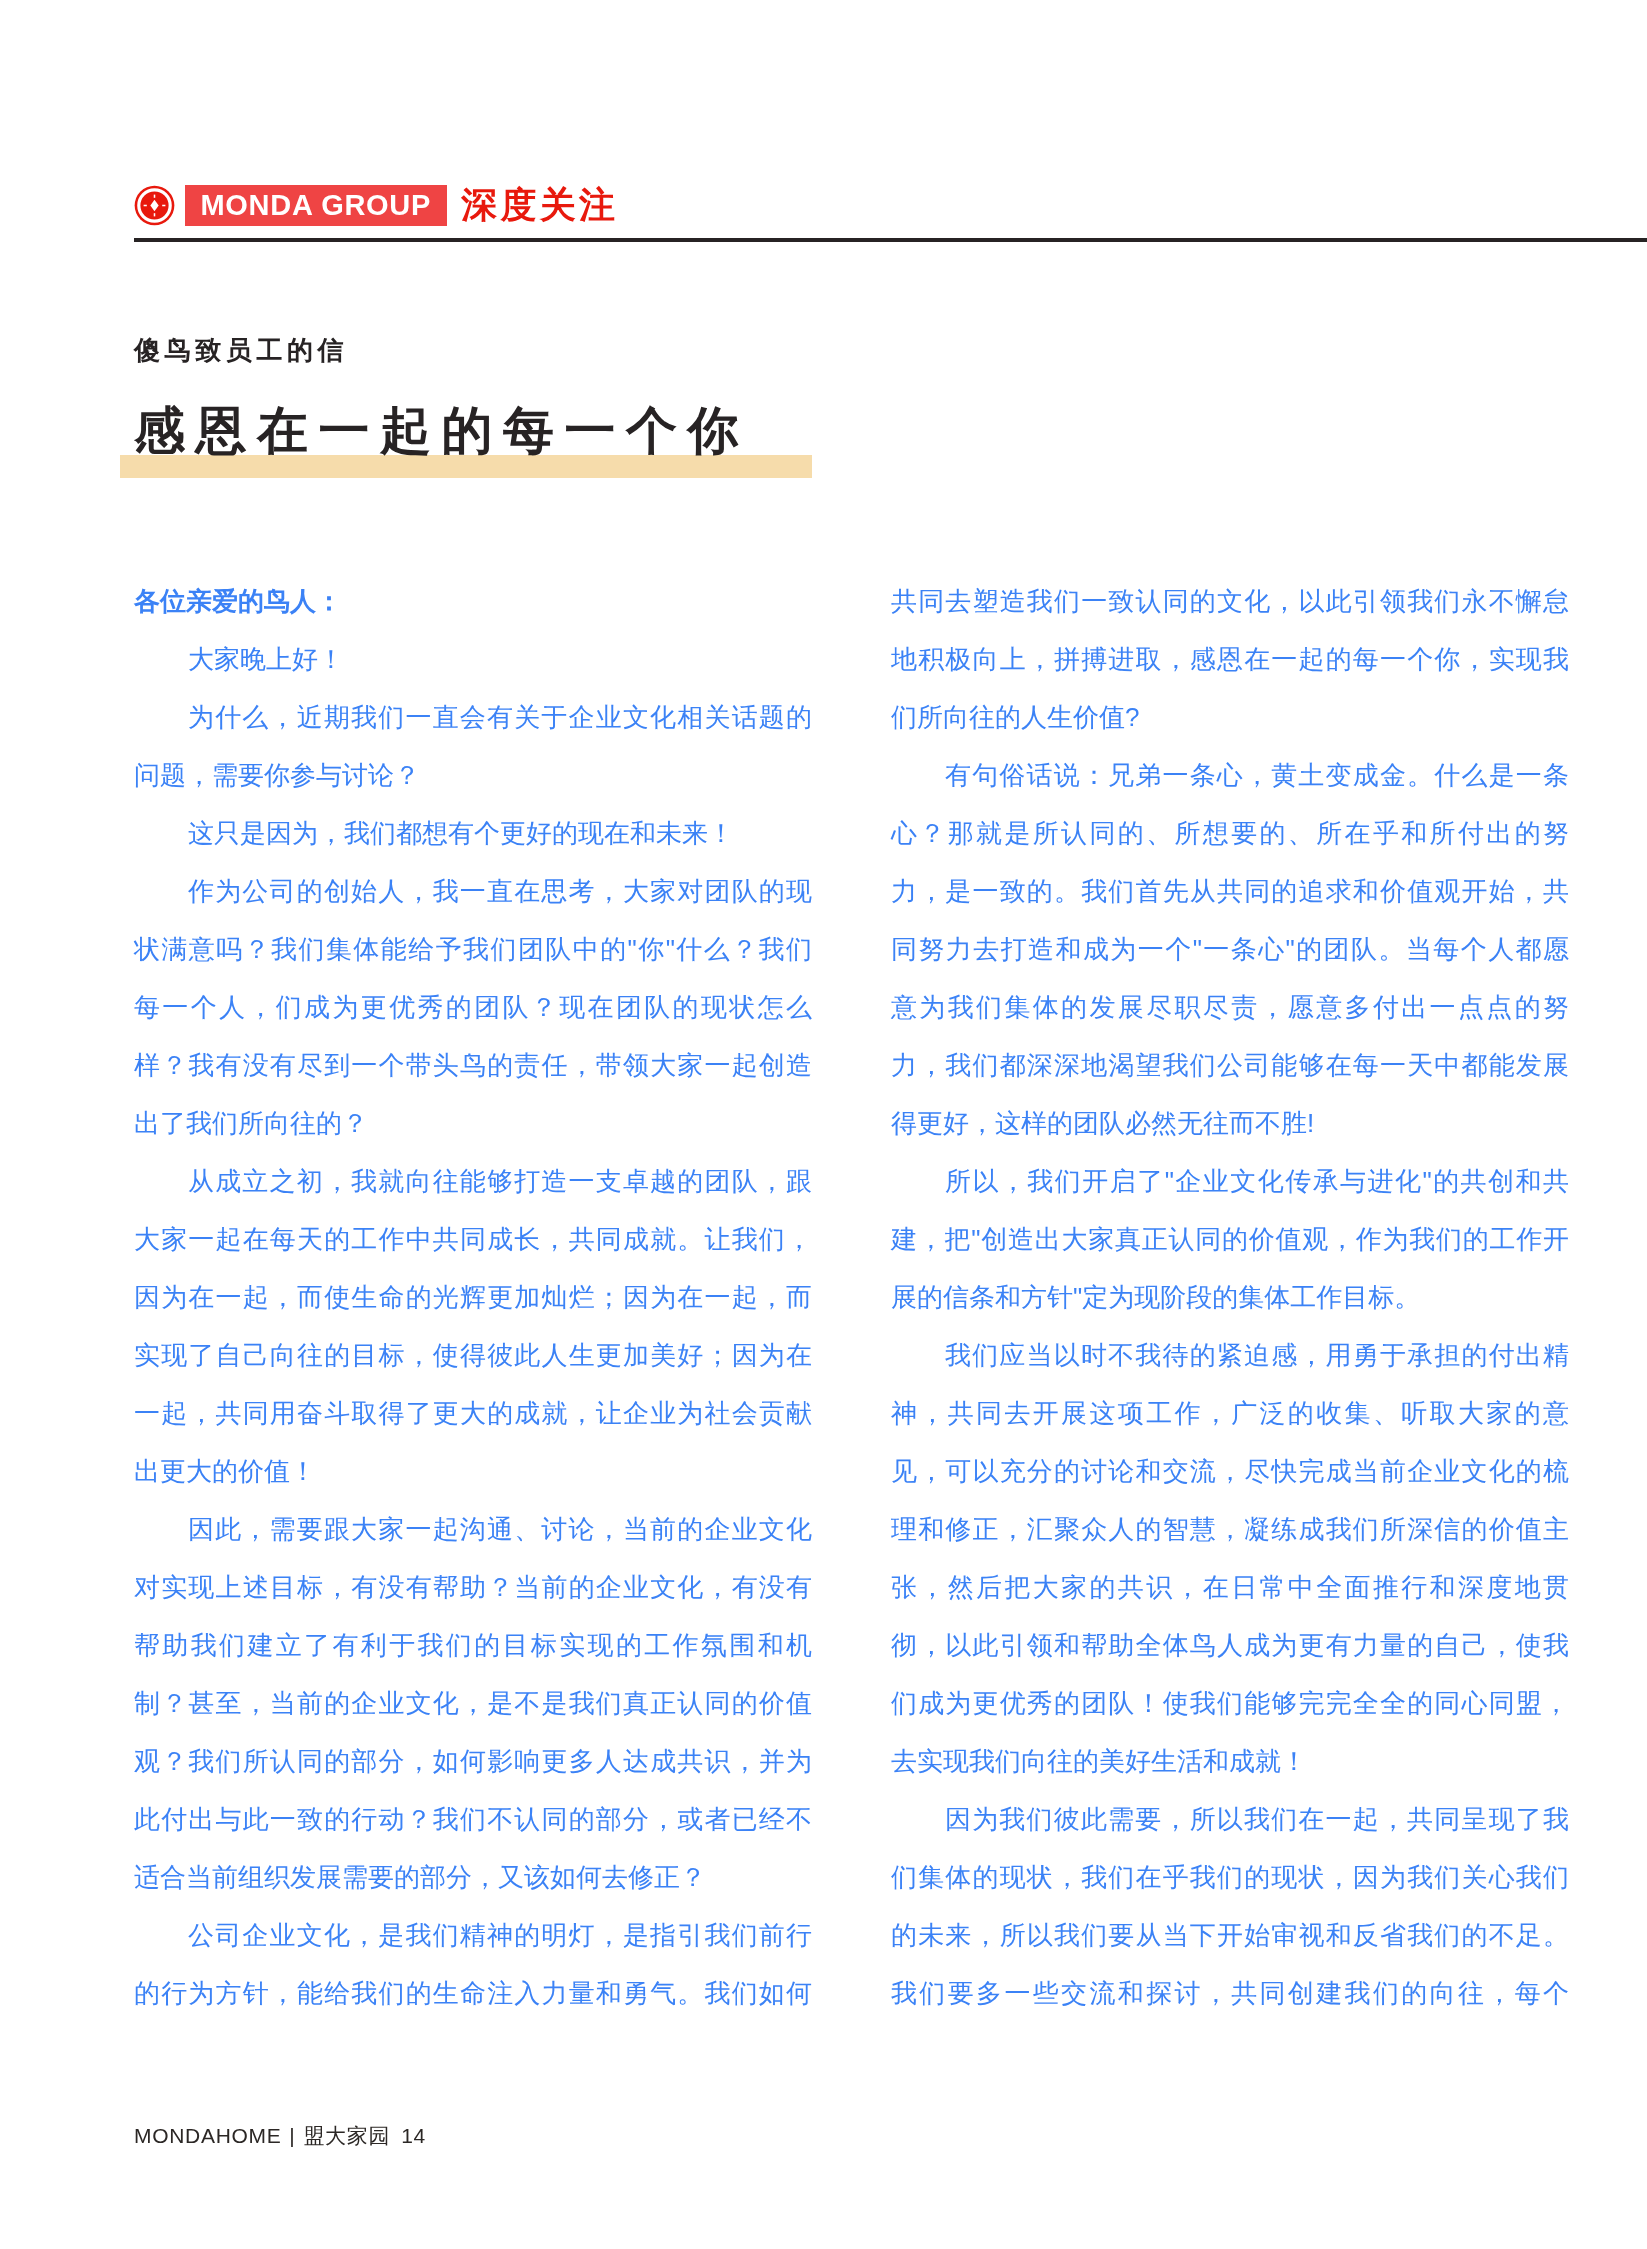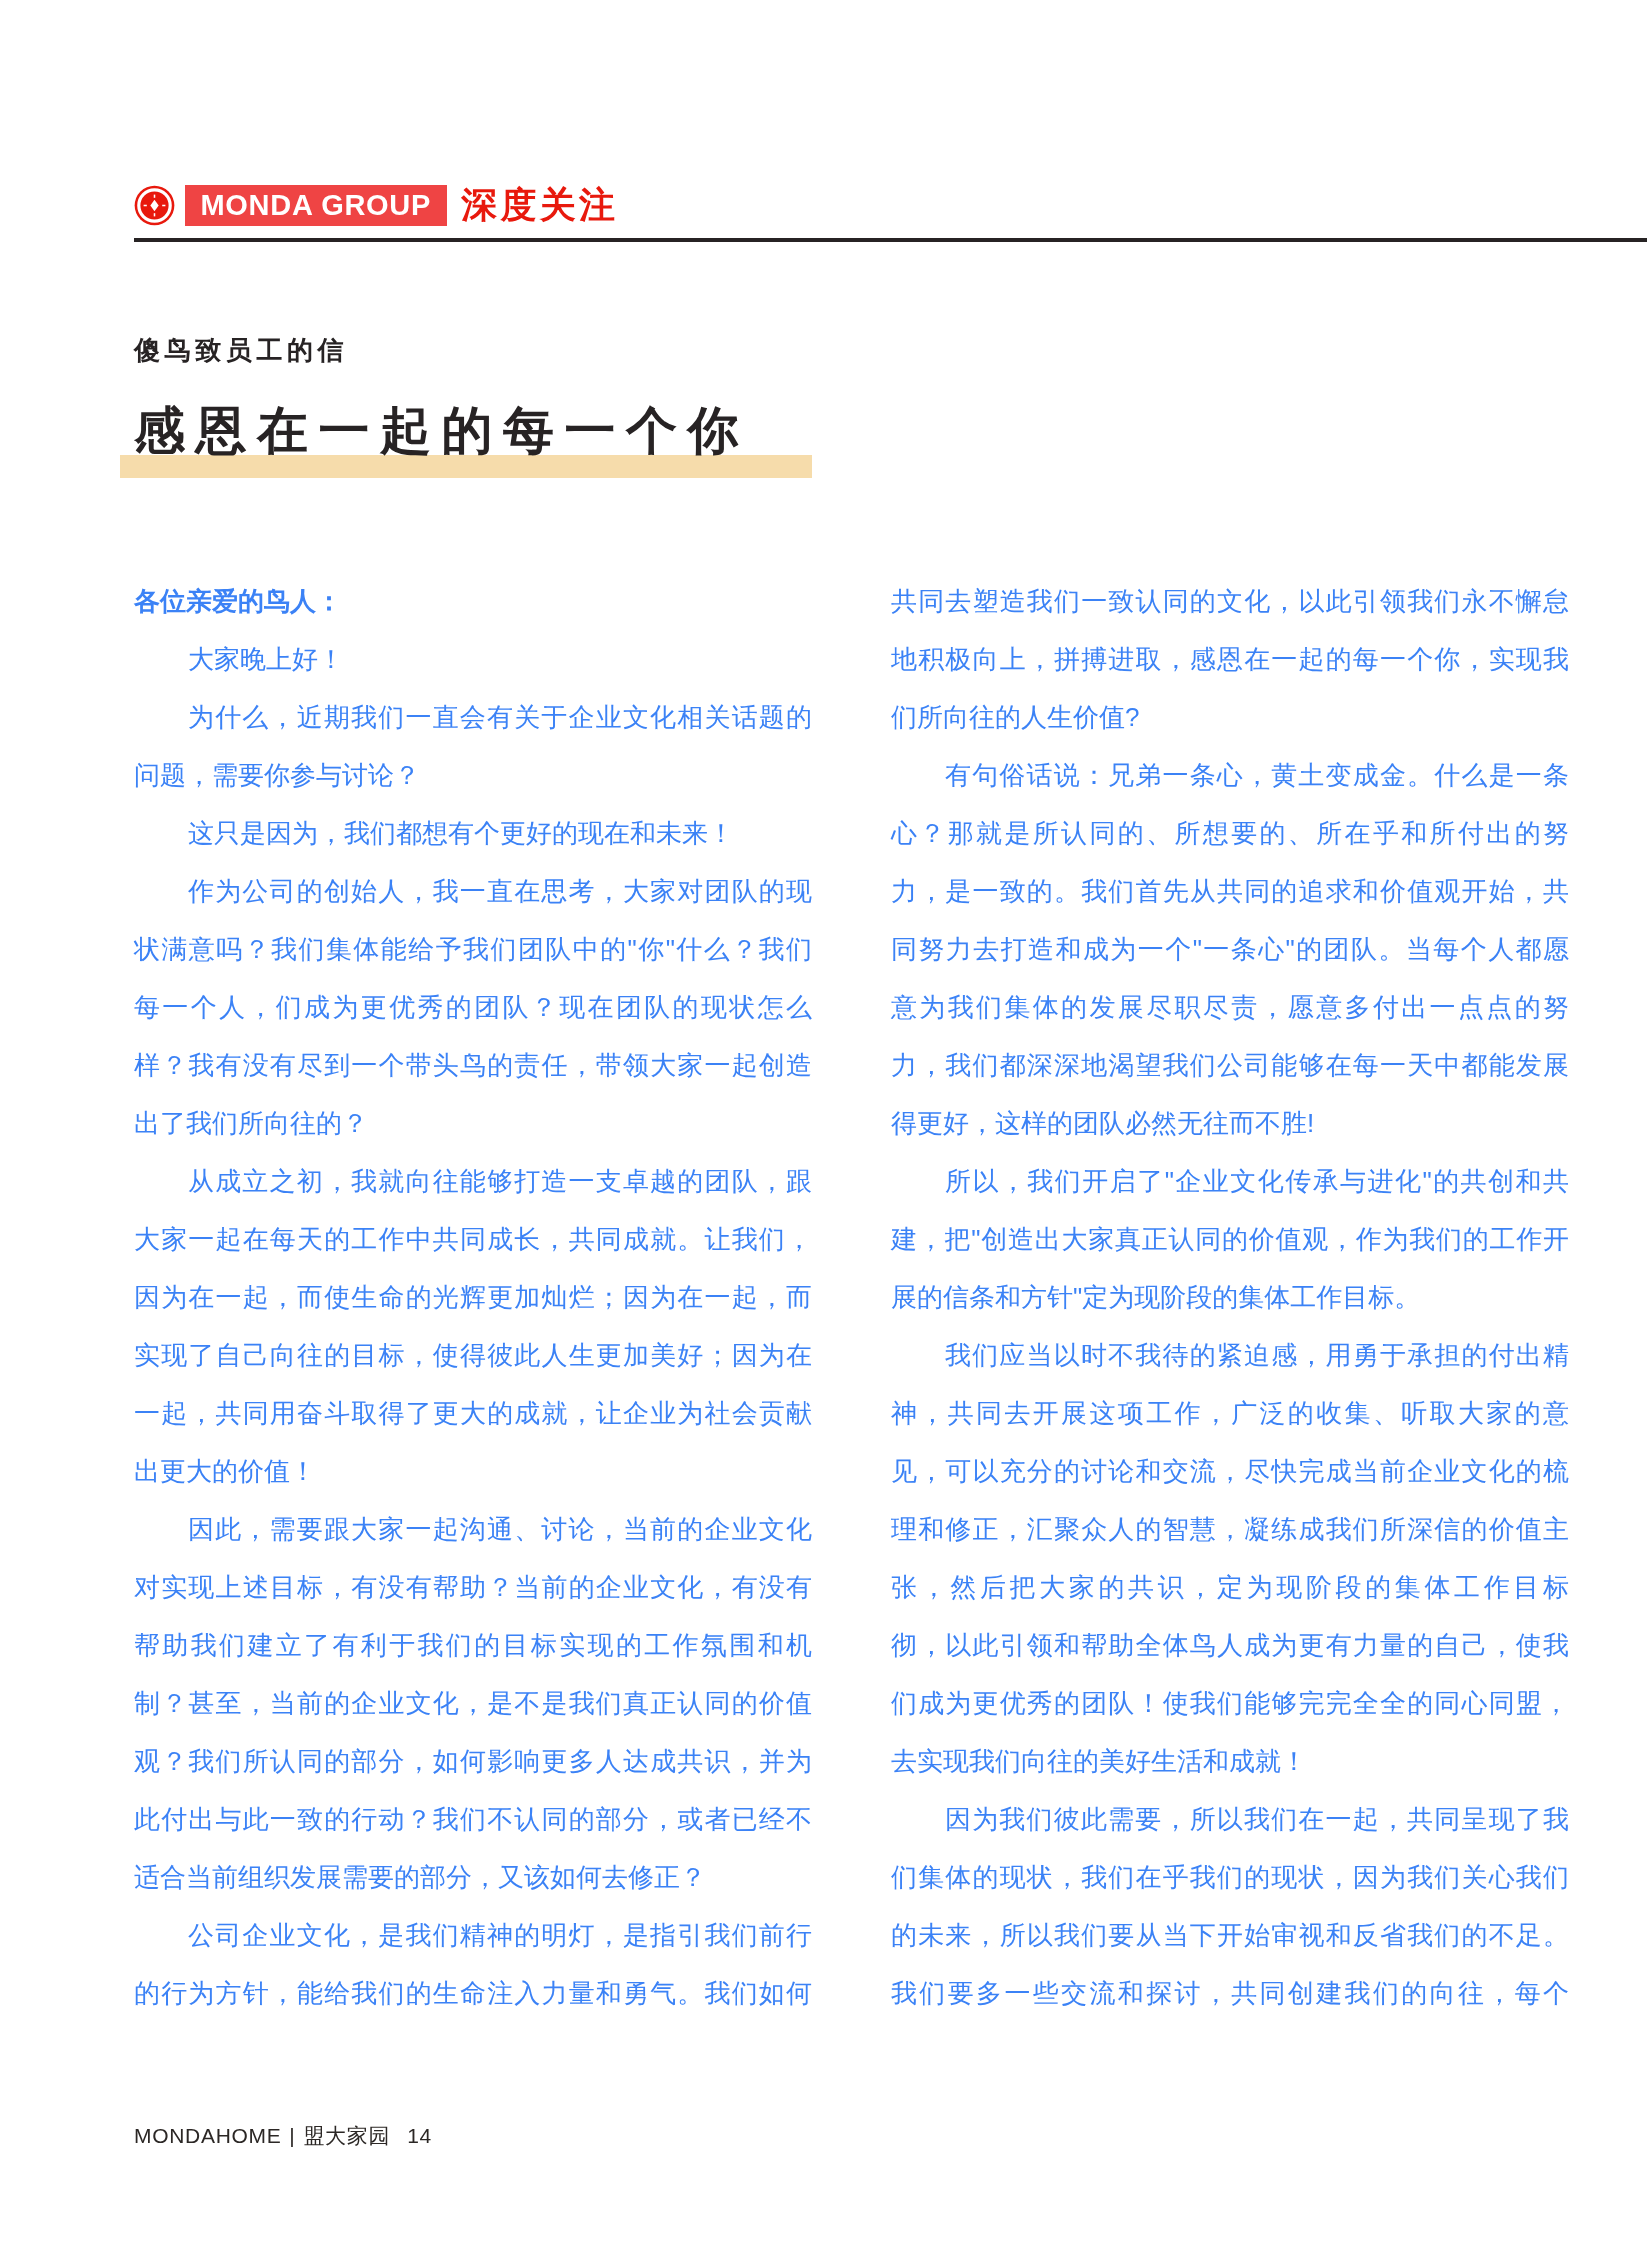--- a/index.html
+++ b/index.html
@@ -110,21 +110,21 @@
     position:absolute;
     left:134px; top:2122px;
     font-size:21px;
     color:#2b2725;
     display:flex;
     align-items:baseline;
     letter-spacing:0.7px;
     white-space:nowrap;
   }
   .footer .sep{margin:0 7.9px;}
-  .footer .pagenum{margin-left:17px;}
+  .footer .pagenum{margin-left:11px;}
 </style>
 </head>
 <body>
 
 <div class="page">
 
   <div class="brand-row">
     <svg class="logo" viewBox="0 0 64 64" aria-hidden="true">
       <circle cx="32" cy="32" r="31" fill="#e8190d"></circle>
       <circle cx="32" cy="32" r="24.5" fill="none" stroke="#ffffff" stroke-width="5"></circle>
@@ -193,21 +193,21 @@
         <div class="line">意为我们集体的发展尽职尽责，愿意多付出一点点的努</div>
         <div class="line">力，我们都深深地渴望我们公司能够在每一天中都能发展</div>
         <div class="line no-justify">得更好，这样的团队必然无往而不胜!</div>
         <div class="line indent">所以，我们开启了"企业文化传承与进化"的共创和共</div>
         <div class="line">建，把"创造出大家真正认同的价值观，作为我们的工作开</div>
         <div class="line no-justify">展的信条和方针"定为现阶段的集体工作目标。</div>
         <div class="line indent">我们应当以时不我待的紧迫感，用勇于承担的付出精</div>
         <div class="line">神，共同去开展这项工作，广泛的收集、听取大家的意</div>
         <div class="line">见，可以充分的讨论和交流，尽快完成当前企业文化的梳</div>
         <div class="line">理和修正，汇聚众人的智慧，凝练成我们所深信的价值主</div>
-        <div class="line">张，然后把大家的共识，定为现阶段的集体工作目标</div>
+        <div class="line">张，然后把大家的共识，在日常中全面推行和深度地贯</div>
         <div class="line">彻，以此引领和帮助全体鸟人成为更有力量的自己，使我</div>
         <div class="line">们成为更优秀的团队！使我们能够完完全全的同心同盟，</div>
         <div class="line no-justify">去实现我们向往的美好生活和成就！</div>
         <div class="line indent">因为我们彼此需要，所以我们在一起，共同呈现了我</div>
         <div class="line">们集体的现状，我们在乎我们的现状，因为我们关心我们</div>
         <div class="line">的未来，所以我们要从当下开始审视和反省我们的不足。</div>
         <div class="line">我们要多一些交流和探讨，共同创建我们的向往，每个</div>
       </div>
   </div>
 

